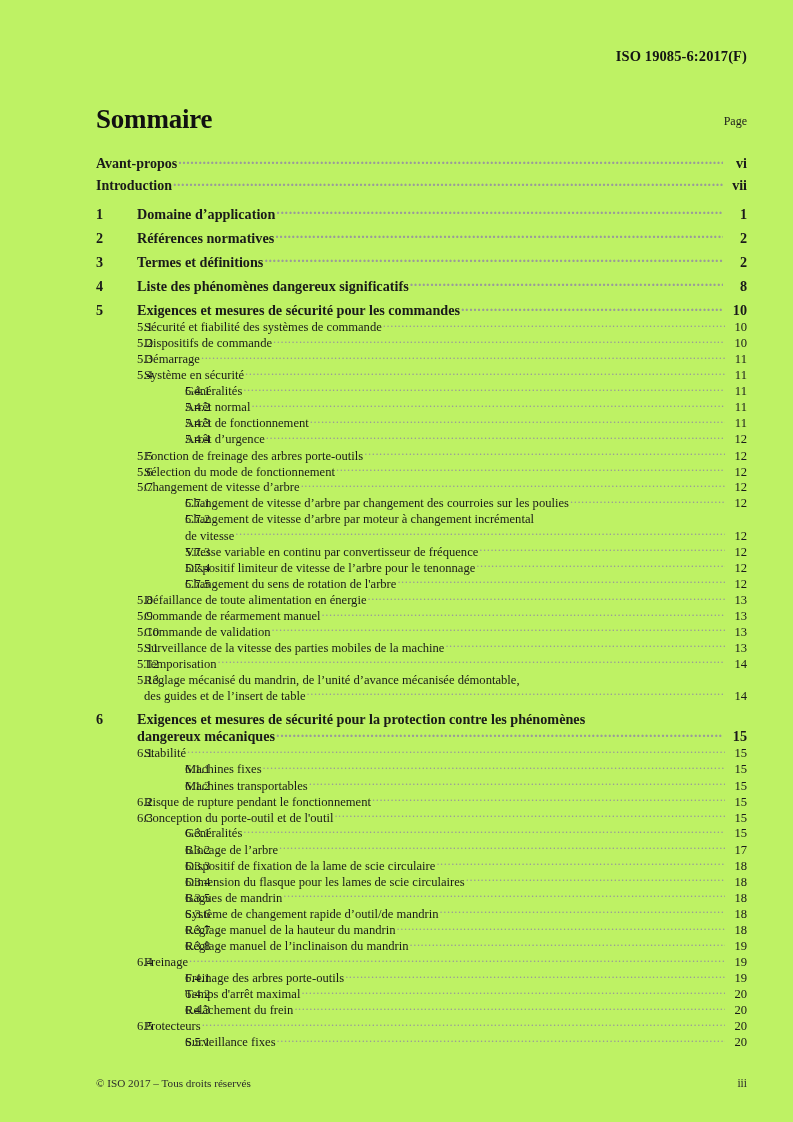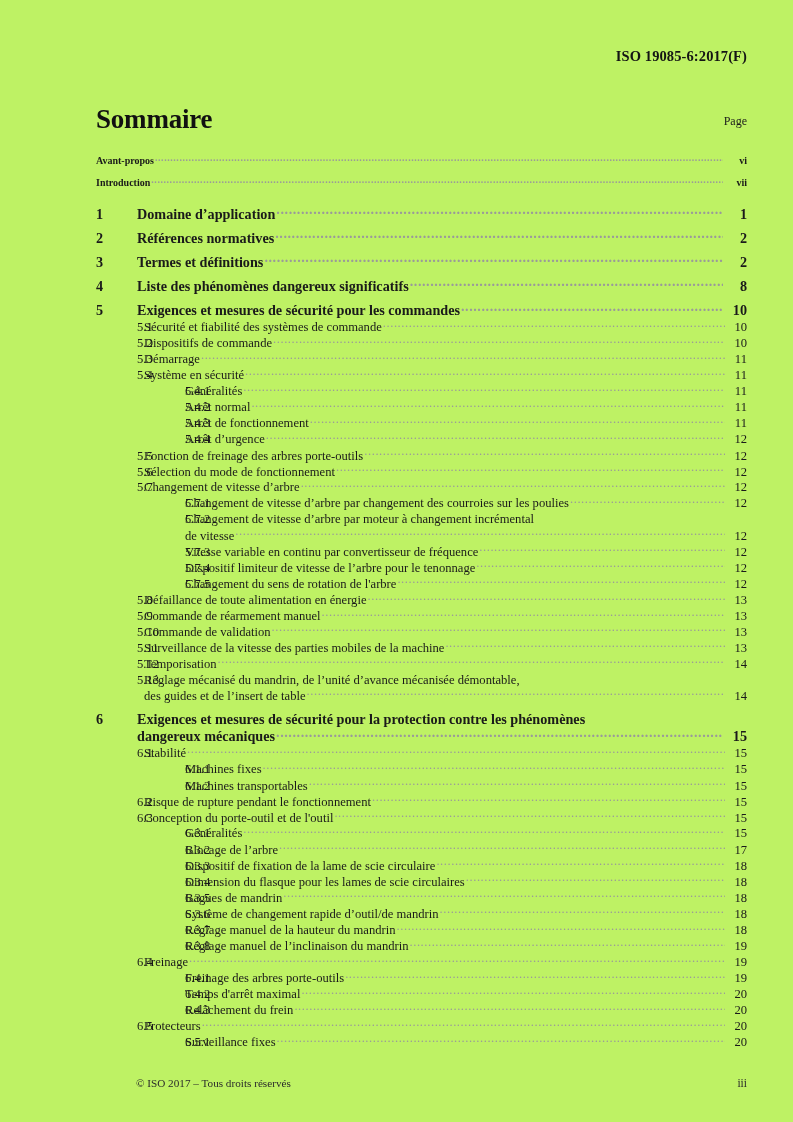--- a/index.html
+++ b/index.html
@@ -121,21 +121,21 @@
   
   .cont {
     display: flex;
     align-items: baseline;
     width: 100%;
   }
   .cont .label { flex: 0 1 auto; }
 
   
   .lvl-front {
-    font-size: 10px;
+    font-size: 14px;
     font-weight: bold;
     line-height: 1;
     height: 22px;
     align-items: baseline;
   }
   .lvl-front .num { width: 0; }
   .lvl-front .pg { min-width: 22px; }
 
   
   .lvl-1 {
@@ -173,21 +173,20 @@
   .doc-footer {
     position: absolute;
     bottom: 33px;
     left: 96px;
     right: 46px;
     display: flex;
     align-items: baseline;
     justify-content: space-between;
     font-size: 11.2px;
     color: #2b2b2b;
-    margin-left: 40px;
   }
   .footer-right {
     font-size: 11.5px;
   }
 </style>
 </head>
 <body>
 
 <div class="page">
 

